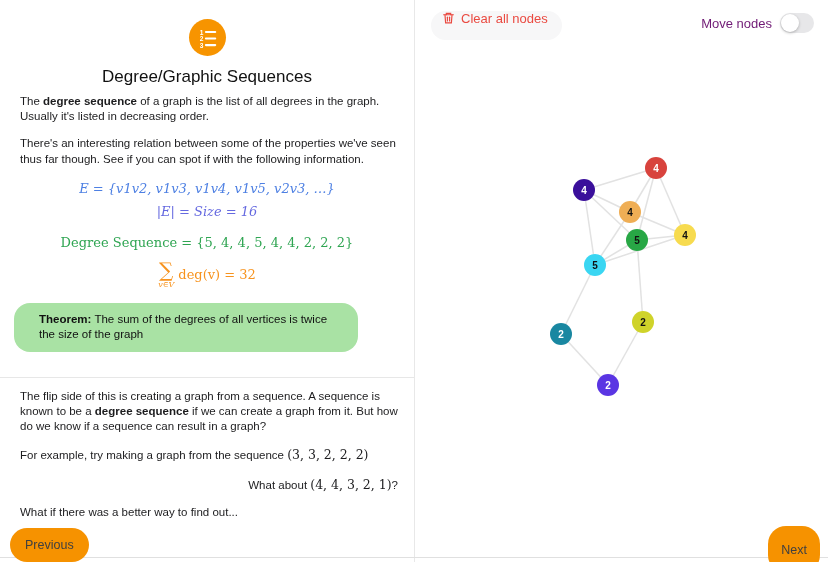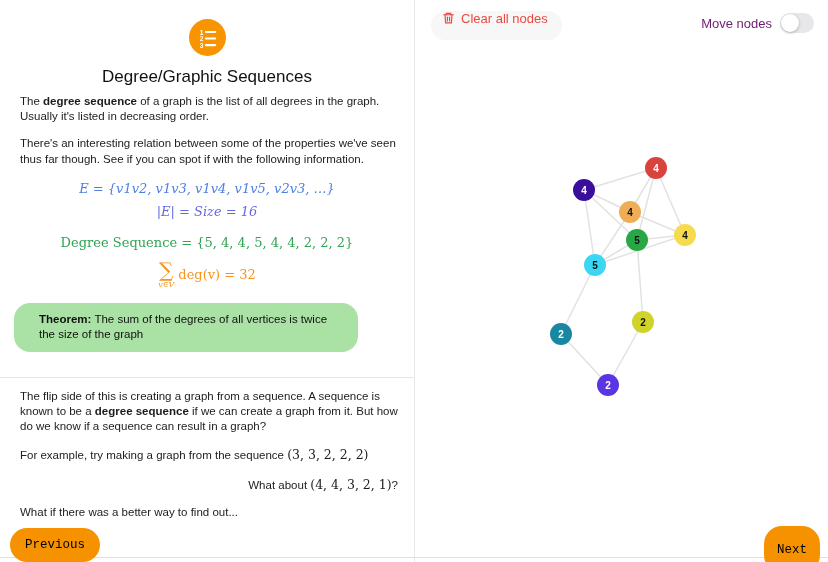--- a/index.html
+++ b/index.html
@@ -45,22 +45,22 @@
   .move-label { font-size:13px; color:#701a75; }
   .toggle { width:34px; height:20px; border-radius:10px; background:#E7E7E9; position:relative;
             cursor:pointer; }
   .toggle-knob { position:absolute; left:1px; top:1px; width:18px; height:18px; border-radius:50%;
                  background:#ffffff; box-shadow:0 1px 3px rgba(0,0,0,.25); }
   .graph-canvas { position:absolute; left:0; top:50px; width:413px; height:473px; }
   .graph-canvas svg { position:absolute; left:0; top:-50px; }
 
   
   .bottom-divider { position:absolute; left:0; top:557px; width:828px; height:1px; background:#E0E0E0; }
-  .nav-btn { position:absolute; border:none; background:#F69200; color:#000000;
-             font-family:Liberation Mono, monospace; cursor:pointer; }
+  .nav-btn { position:absolute; border:none; background:#F69200; color:#404040;
+             font-family:Liberation Sans, sans-serif; cursor:pointer; }
   .prev-btn { left:10px; top:528px; height:34px; padding:0 15px; border-radius:17px; font-size:12.5px; }
   .next-btn { right:8px; top:526px; height:47px; padding:12px 13px; border-radius:18px; font-size:12.5px; }
 </style>
 </head>
 <body>
 
 <div class="left-panel">
 
   <div class="lesson-icon-wrap">
     <div class="lesson-icon">

